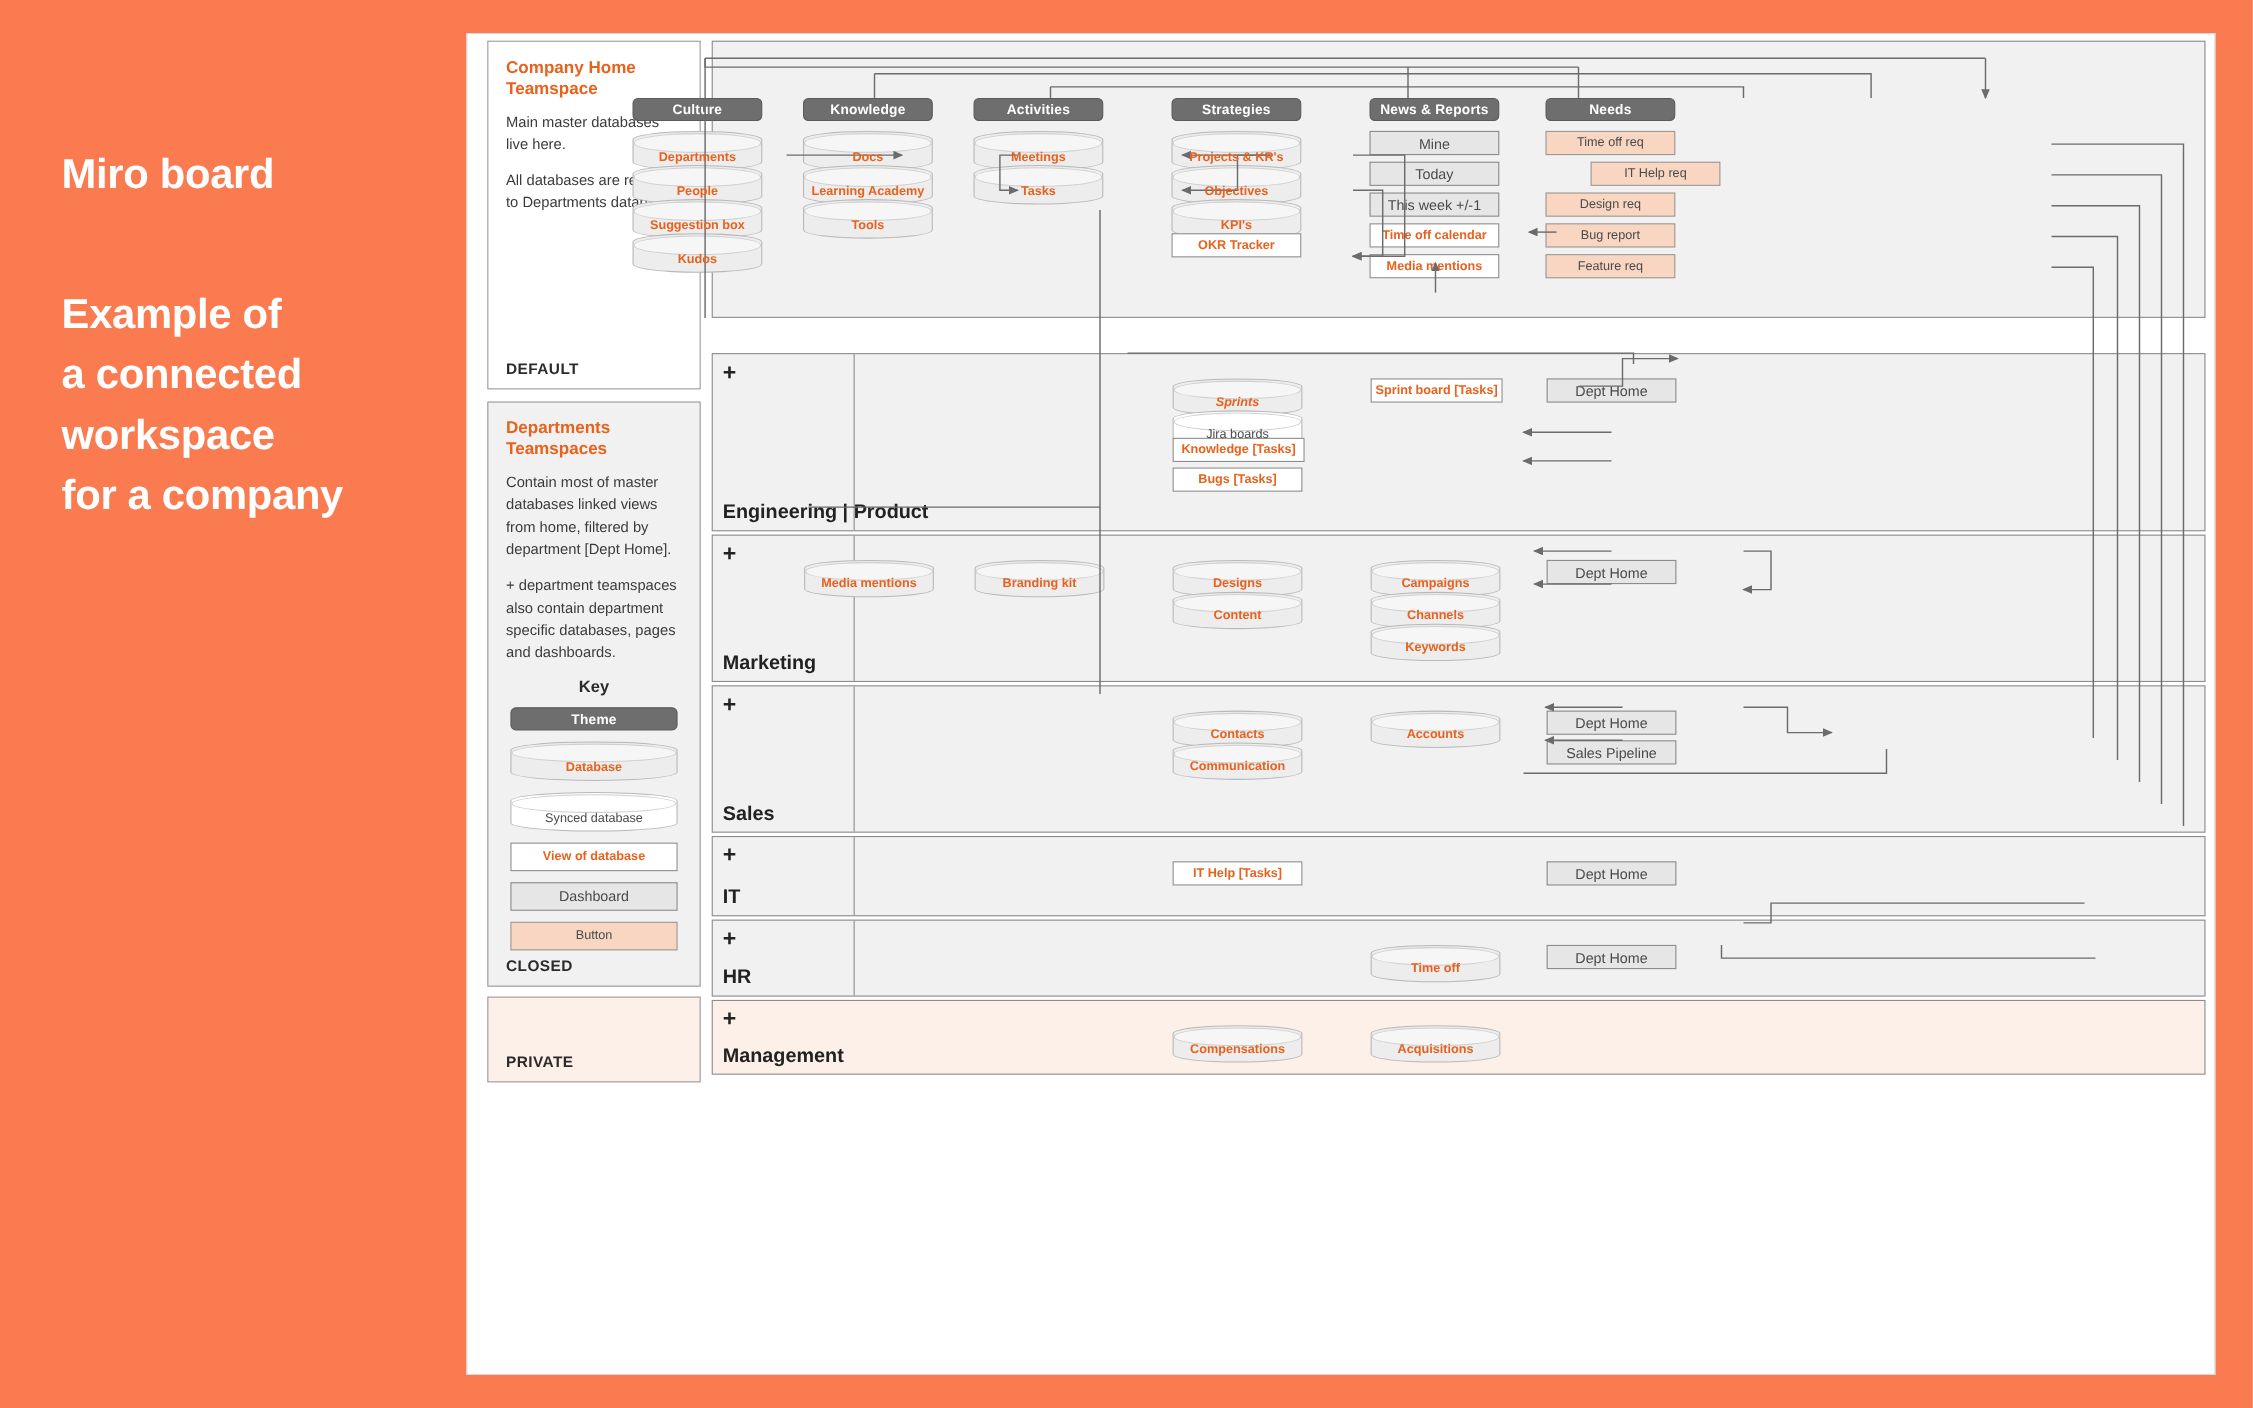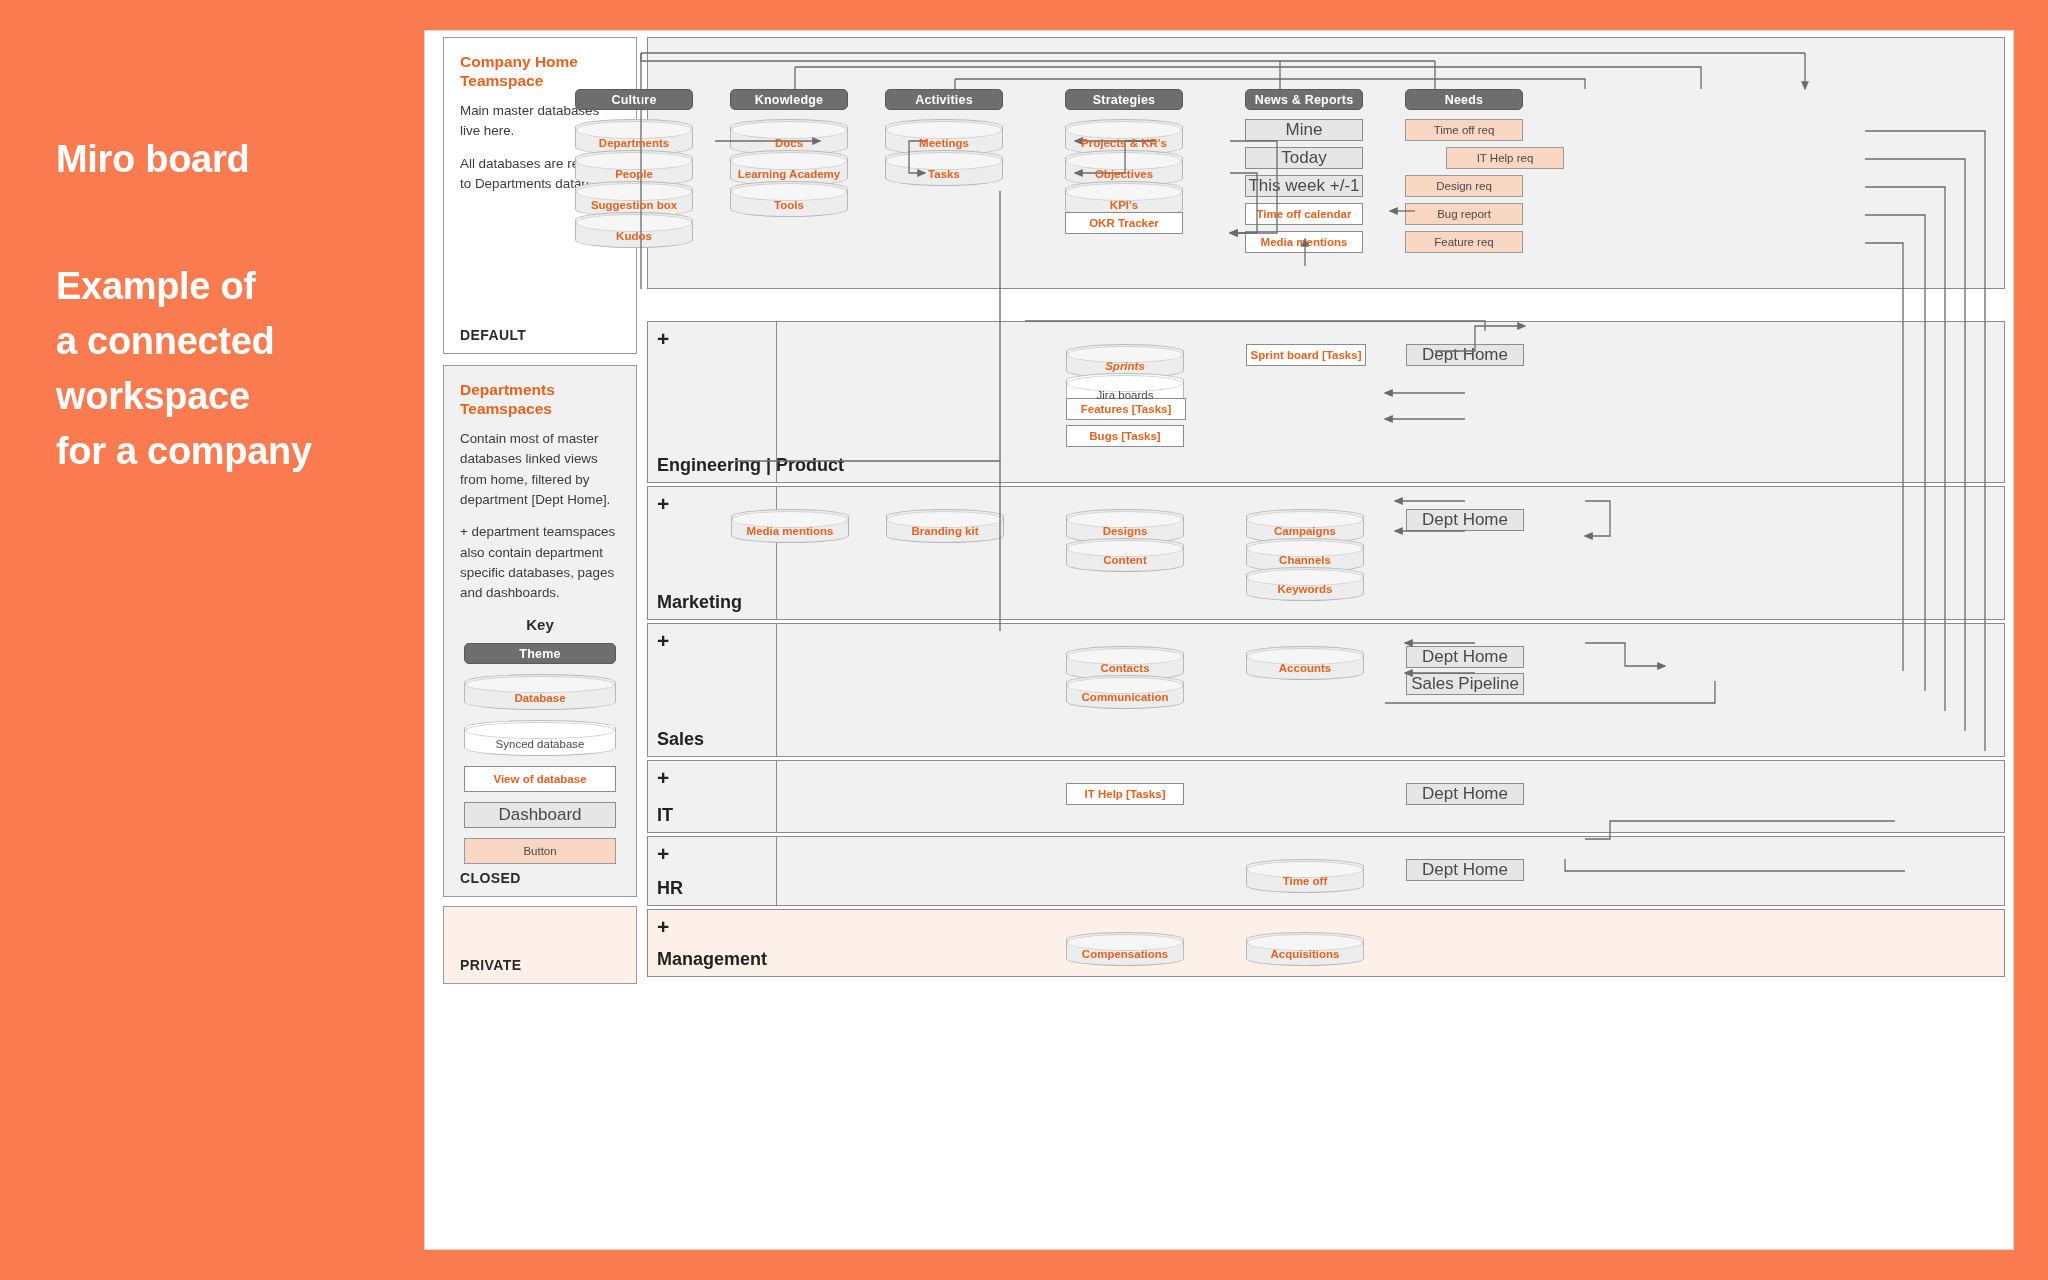--- a/index.html
+++ b/index.html
@@ -118,21 +118,21 @@
     color: #E8621D;
     font-size: 11.5px;
     font-weight: bold;
     text-align: center;
     display: flex; align-items: center; justify-content: center;
   }
   .dash {
     background: #E6E6E7;
     border: 1px solid #8C8C8C;
     color: #4a4a4a;
-    font-size: 17px;
+    font-size: 13px;
     text-align: center;
     display: flex; align-items: center; justify-content: center;
   }
   .btn {
     background: #F8D6C2;
     border: 1px solid #9a9a9a;
     color: #4a4a4a;
     font-size: 11.5px;
     text-align: center;
     display: flex; align-items: center; justify-content: center;
@@ -285,21 +285,21 @@
       <div class="section" style="left: 222px; top: 290px; width: 1358px; height: 162px;">
         <div class="plus">+</div>
         <div class="secname">Engineering | Product</div>
         <div class="divider" style="left: 128px;"></div>
         <div class="db" style="position: absolute; width: 118px; height: 34px; left: 418px; top: 22px; font-style: italic;">
           <span class="lbl">Sprints</span>
         </div>
         <div class="db synced" style="position: absolute; width: 118px; height: 34px; left: 418px; top: 51px;">
           <span class="lbl">Jira boards</span>
         </div>
-        <div class="viewbox" style="position: absolute; width: 120px; height: 22px; left: 418px; top: 76px;">Features [Tasks]</div>
+        <div class="viewbox" style="position: absolute; width: 120px; height: 22px; left: 418px; top: 76px;">Knowledge [Tasks]</div>
         <div class="viewbox" style="position: absolute; width: 118px; height: 22px; left: 418px; top: 103px;">Bugs [Tasks]</div>
         <div class="viewbox" style="position: absolute; width: 120px; height: 22px; left: 598px; top: 22px;">Sprint board [Tasks]</div>
         <div class="dash" style="position: absolute; width: 118px; height: 22px; left: 758px; top: 22px;">Dept Home</div>
       </div>
       <div class="section" style="left: 222px; top: 455px; width: 1358px; height: 134px;">
         <div class="plus">+</div>
         <div class="secname">Marketing</div>
         <div class="divider" style="left: 128px;"></div>
         <div class="db" style="position: absolute; width: 118px; height: 34px; left: 83px; top: 22px;">
           <span class="lbl">Media mentions</span>

